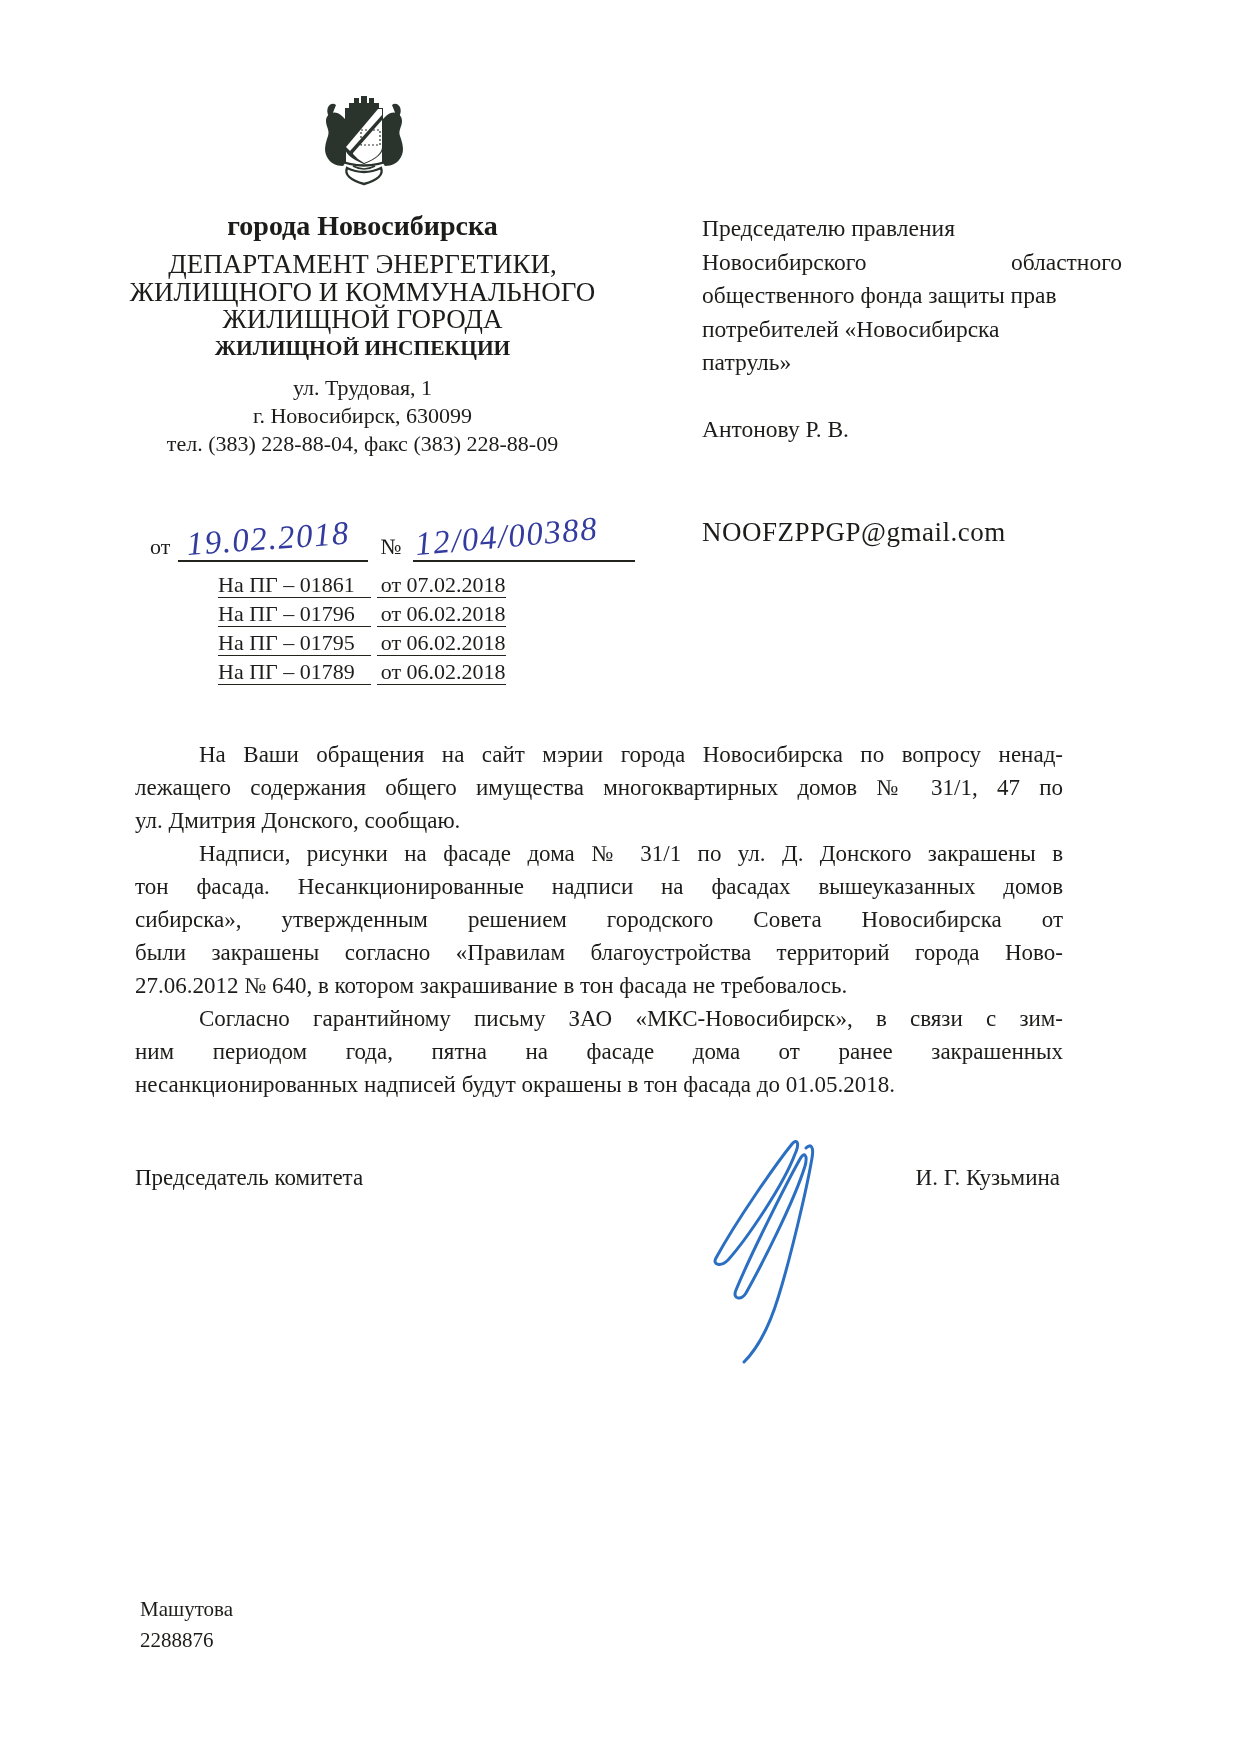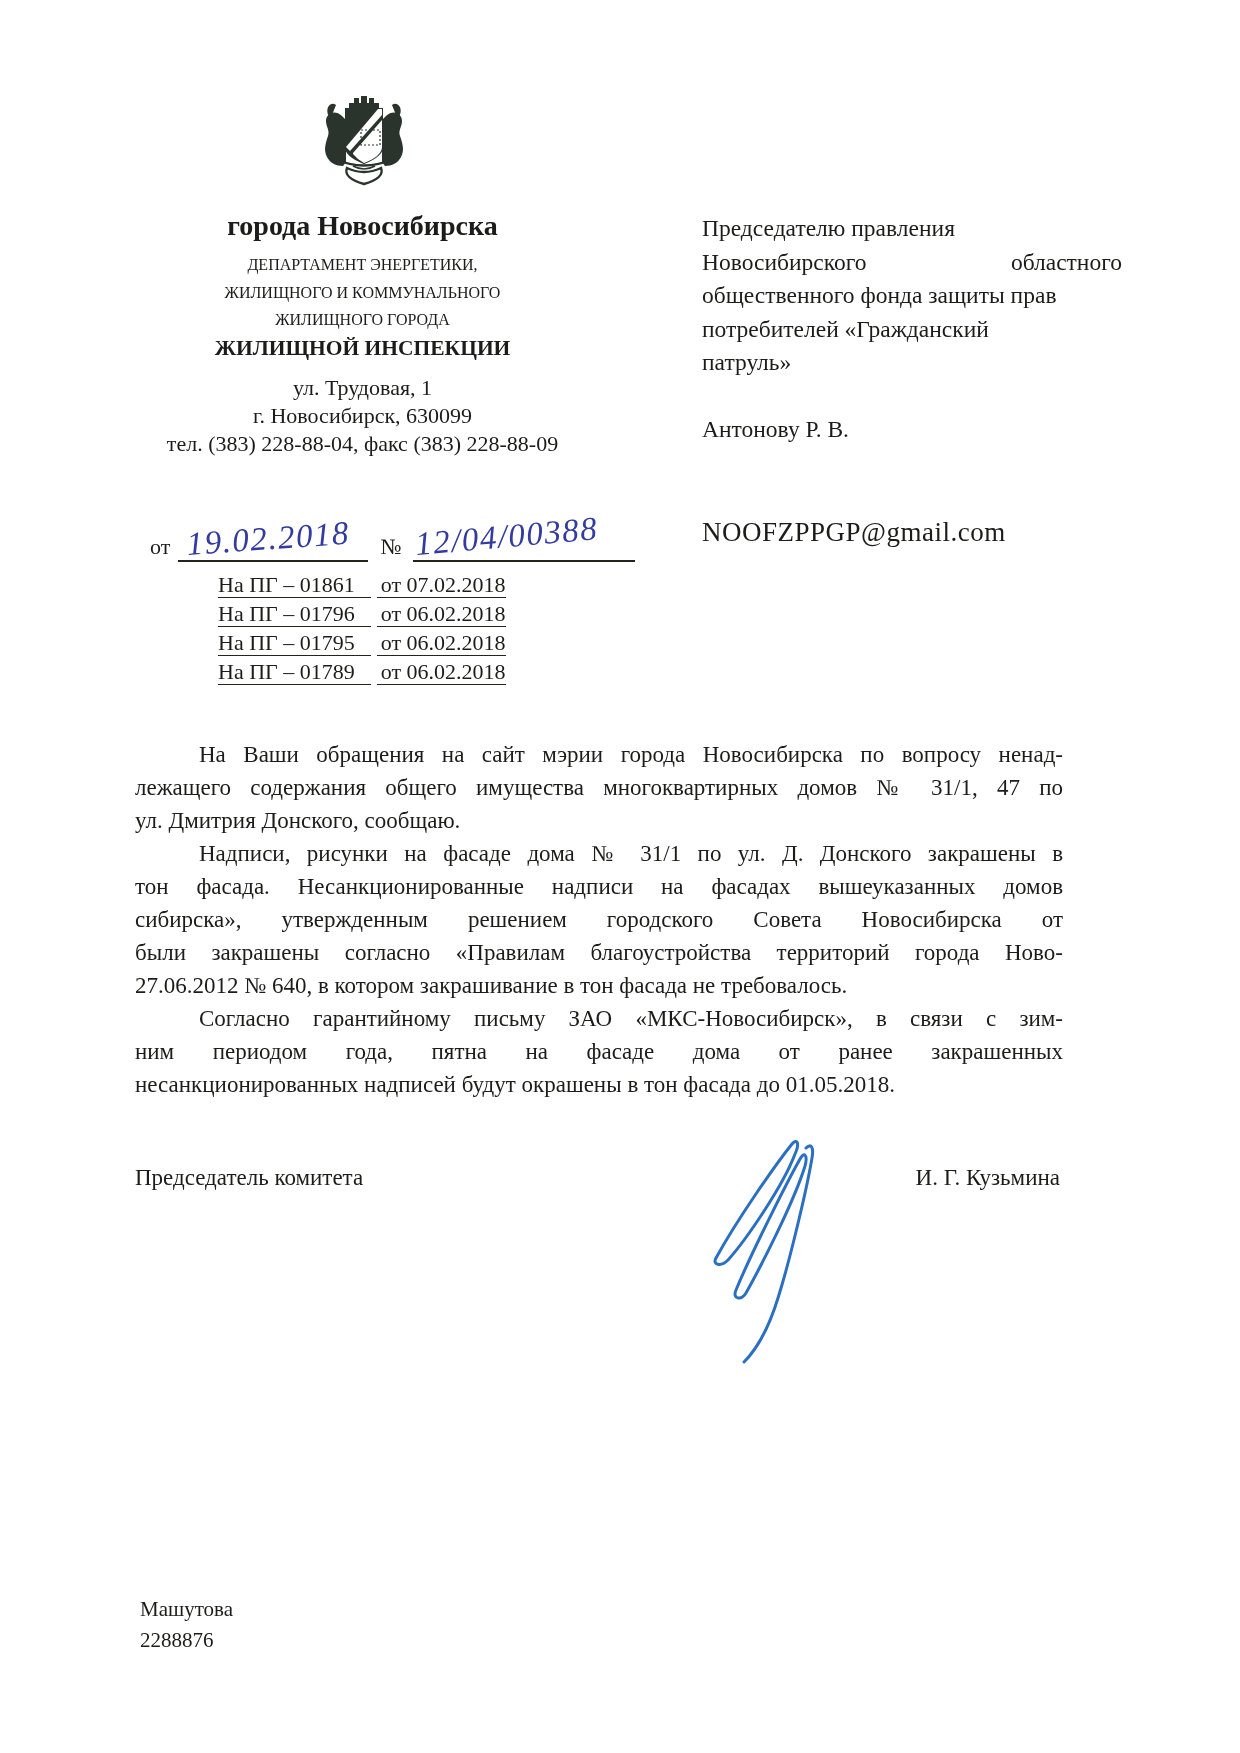--- a/index.html
+++ b/index.html
@@ -7,21 +7,21 @@
   .page{
     position:relative;width:1240px;height:1753px;background:#ffffff;overflow:hidden;
     font-family:"Liberation Serif","DejaVu Serif",serif;color:#1c1c1a;
   }
   
   .emblem{position:absolute;left:316px;top:92px;width:96px;height:108px;}
   
   .left-col{position:absolute;left:110px;top:203px;width:505px;text-align:center;}
   .org1{font-size:30px;font-weight:bold;letter-spacing:13px;padding-left:13px;line-height:34px;}
   .org2{font-size:28px;font-weight:bold;line-height:34px;margin-top:6px;}
-  .dept{font-size:16px;line-height:27.5px;margin-top:8px;}
+  .dept{font-size:27px;line-height:27.5px;margin-top:8px;}
   .committee{font-size:21.5px;font-weight:bold;line-height:27.5px;margin-top:1px;}
   .addr{font-size:22px;line-height:28px;margin-top:12px;}
   
   .meta-line{position:absolute;left:150px;top:526px;width:520px;font-size:22px;white-space:nowrap;}
   .meta-label{display:inline-block;vertical-align:bottom;padding-bottom:2px;}
   .blank{position:relative;display:inline-block;height:34px;border-bottom:2px solid #24241f;vertical-align:bottom;}
   .blank1{width:190px;margin-left:8px;margin-right:12px;}
   .blank2{width:222px;margin-left:12px;}
   .hw{
     position:absolute;left:10px;bottom:-3px;white-space:nowrap;
@@ -83,21 +83,21 @@
       <path d="M31 75 Q48 83 65 75 Q69 85 48 91 Q27 85 31 75 Z" fill="none" stroke="#2a342c" stroke-width="2.4"></path>
       <path d="M37 73 Q48 79 59 73" fill="none" stroke="#2a342c" stroke-width="1.6"></path>
     </svg>
   </div>
 
   <div class="left-col">
     <div class="org2">города Новосибирска</div>
     <div class="dept">
       <div>ДЕПАРТАМЕНТ ЭНЕРГЕТИКИ,</div>
       <div>ЖИЛИЩНОГО И КОММУНАЛЬНОГО</div>
-      <div>ЖИЛИЩНОГО ГОРОДА</div>
+      <div>ЖИЛИЩНОЙ ГОРОДА</div>
     </div>
     <div class="committee">
       <div>ЖИЛИЩНОЙ ИНСПЕКЦИИ</div>
     </div>
     <div class="addr">
       <div>ул. Трудовая, 1</div>
       <div>г. Новосибирск, 630099</div>
       <div>тел. (383) 228-88-04, факс (383) 228-88-09</div>
     </div>
   </div>
@@ -118,21 +118,21 @@
     </div>
     <div class="ref-line">
       <span class="ref-l">На ПГ – 01789</span><span class="ref-r">от 06.02.2018</span>
     </div>
   </div>
 
   <div class="recipient">
     <div class="rcp-line">Председателю правления</div>
     <div class="rcp-line rcp-just">Новосибирского областного</div>
     <div class="rcp-line">общественного фонда защиты прав</div>
-    <div class="rcp-line">потребителей «Гражданский</div>
+    <div class="rcp-line">потребителей «Новосибирска</div>
     <div class="rcp-line">патруль»</div>
   </div>
   <div class="recipient-name">Антонову Р. В.</div>
   <div class="recipient-email">NOOFZPPGP@gmail.com</div>
 
   <div class="body-text">
     <div class="b-line jl ind">На Ваши обращения на сайт мэрии города Новосибирска по вопросу ненад-</div>
     <div class="b-line jl">лежащего содержания общего имущества многоквартирных домов № 31/1, 47 по</div>
     <div class="b-line">ул. Дмитрия Донского, сообщаю.</div>
     <div class="b-line jl ind">Надписи, рисунки на фасаде дома № 31/1 по ул. Д. Донского закрашены в</div>

